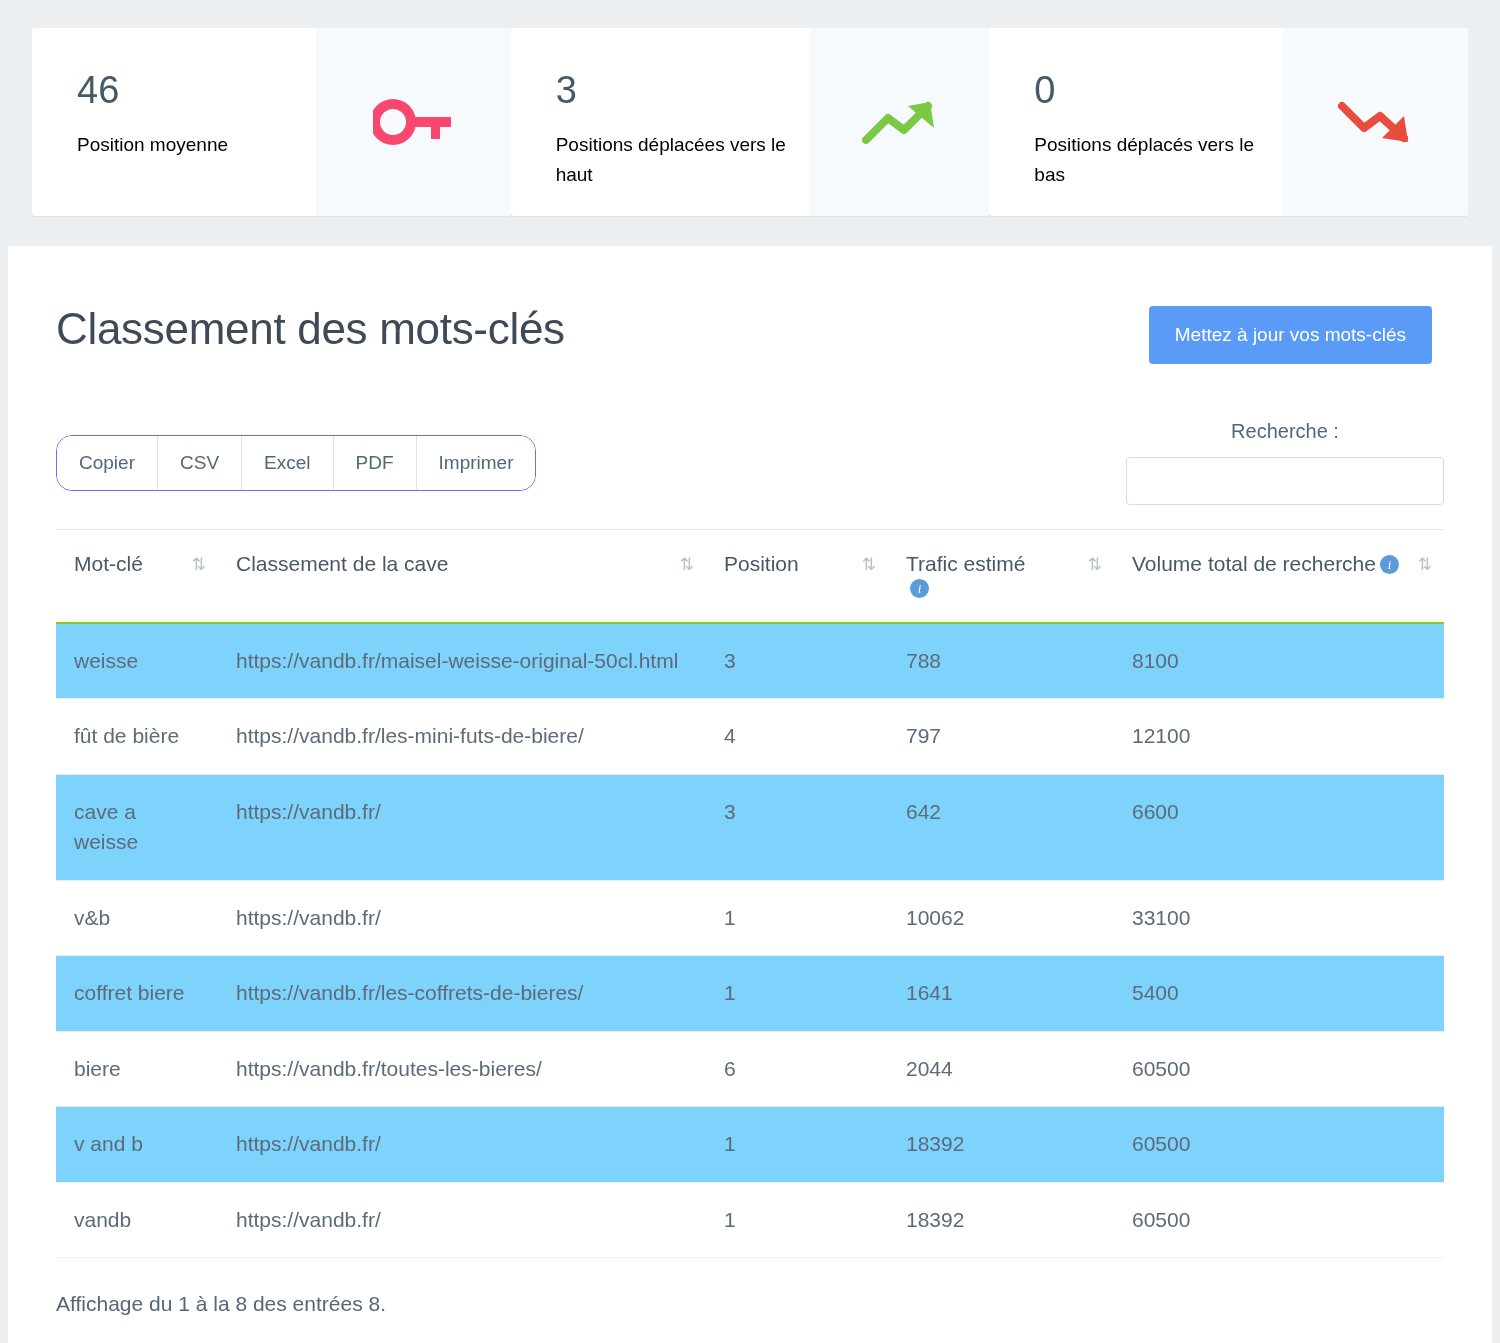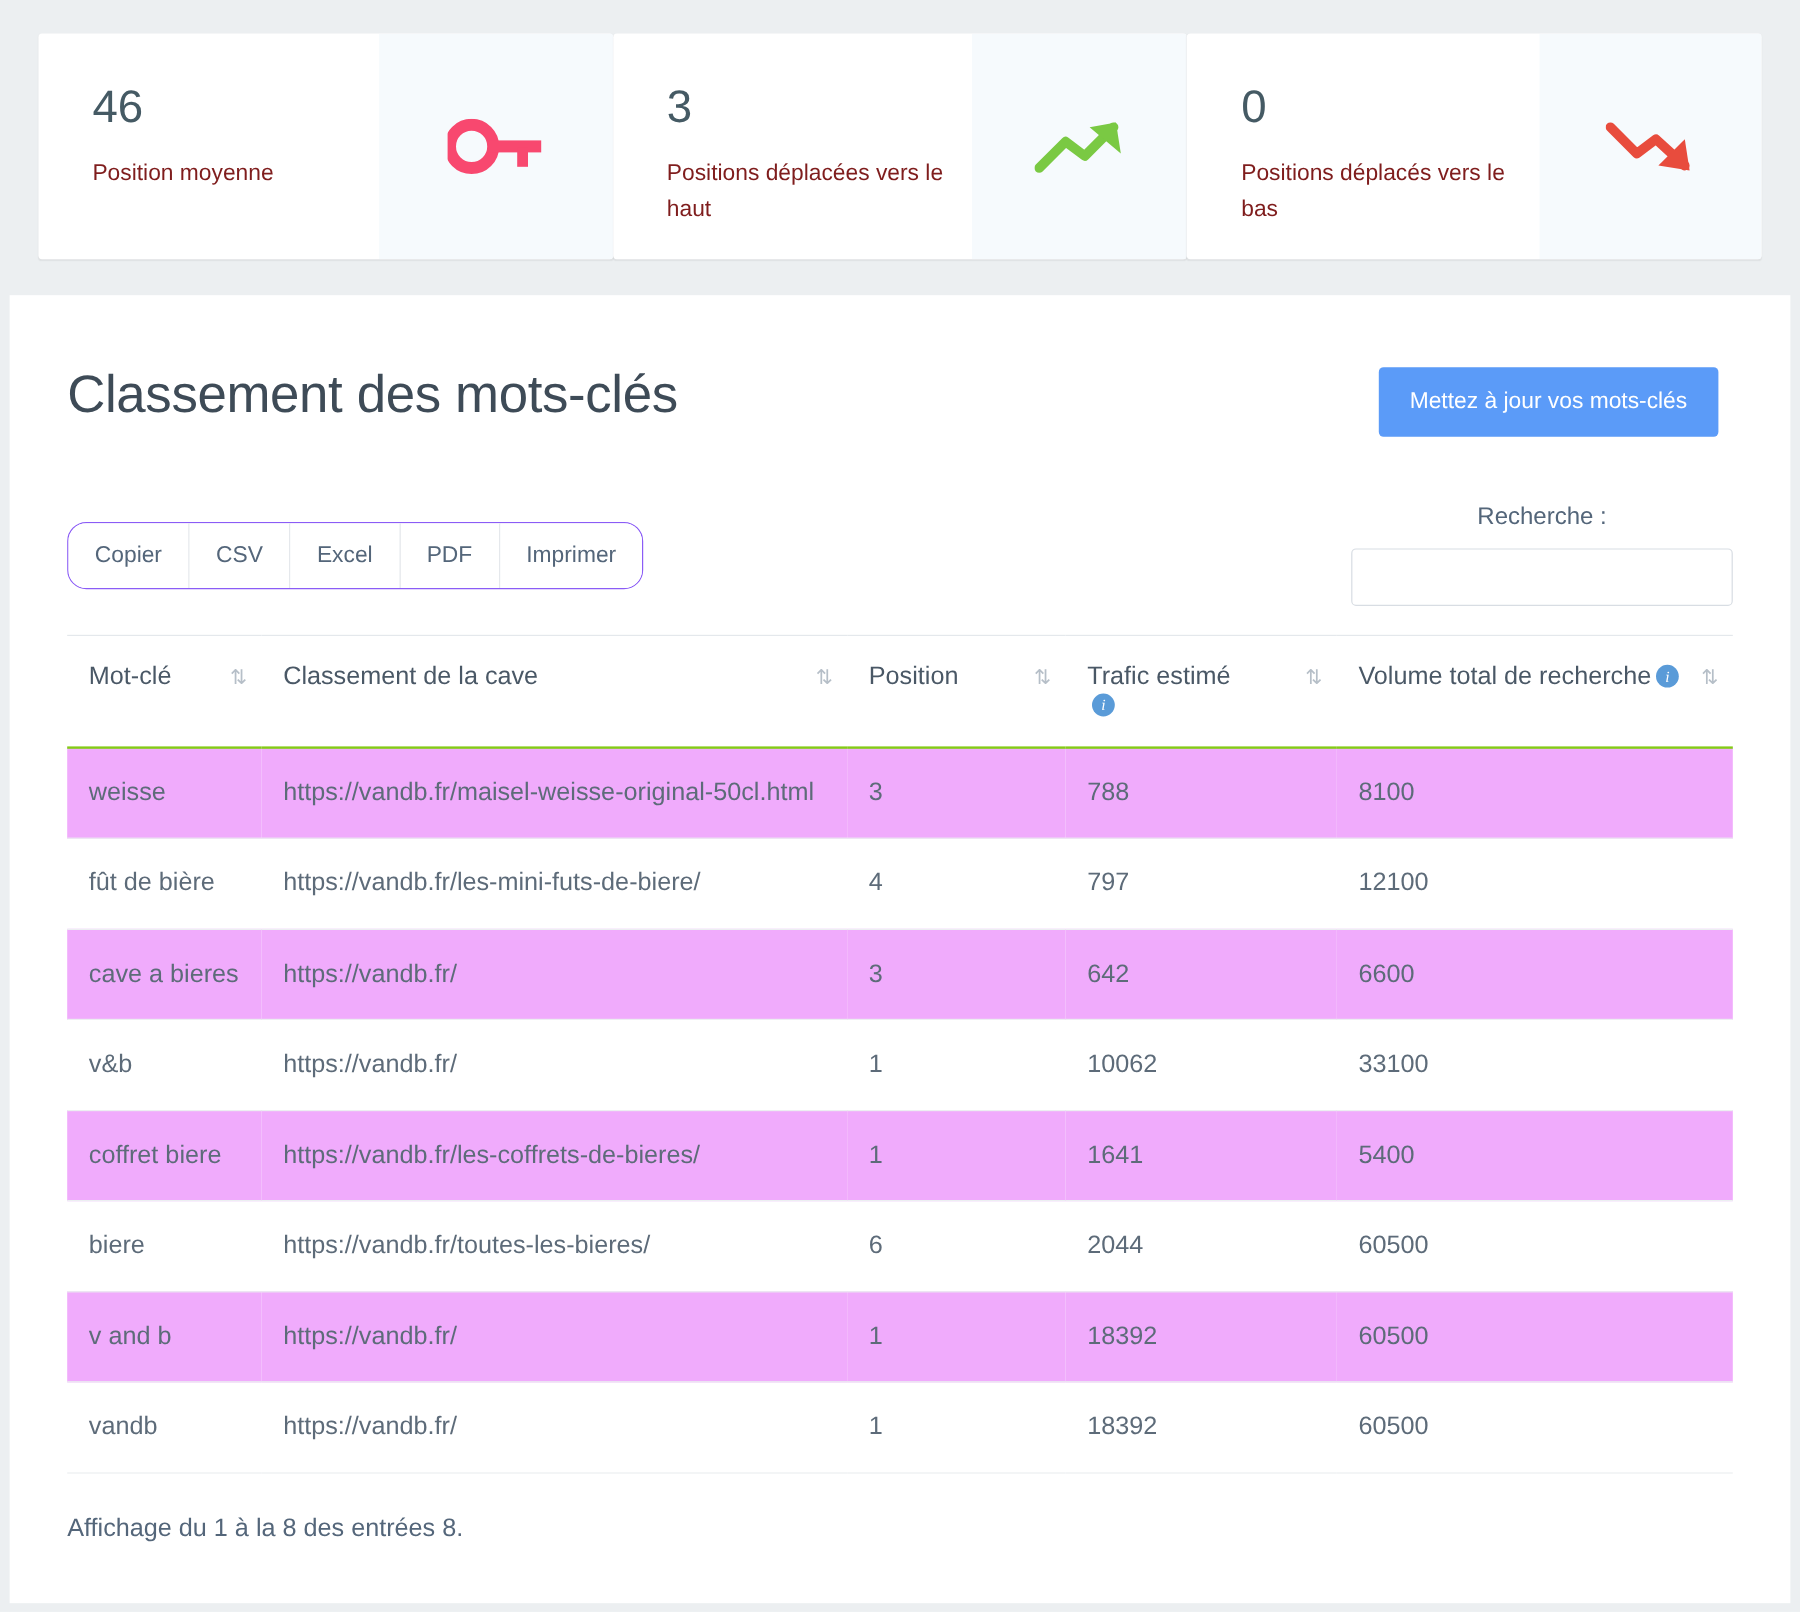--- a/index.html
+++ b/index.html
@@ -38,21 +38,21 @@
   }
   .stat-value {
     font-size: 38px;
     color: #455a64;
     font-weight: 400;
     line-height: 1.1;
     margin-bottom: 18px;
   }
   .stat-label {
     font-size: 19px;
-    color: #7f1d1d;
+    color: #000000;
     line-height: 1.6;
     max-width: 270px;
   }
   .stat-icon-wrap {
     width: 195px;
     background: #f6fafd;
     display: flex;
     align-items: center;
     justify-content: center;
   }
@@ -167,21 +167,21 @@
   }
   table.rank td {
     font-size: 21px;
     color: #5d6b79;
     padding: 22px 18px;
     border-bottom: 1px solid #eceff1;
     vertical-align: top;
     line-height: 1.45;
     word-wrap: break-word;
   }
-  table.rank tr.odd td { background: #f0abfc; }
+  table.rank tr.odd td { background: #7dd3fc; }
   .col-kw { width: 162px; }
   .col-url { width: 488px; }
   .col-pos { width: 182px; }
   .col-traf { width: 226px; }
   .col-vol { width: auto; }
 
   .info-i {
     display: inline-block;
     width: 19px; height: 19px;
     border-radius: 50%;
@@ -313,21 +313,21 @@
           <td>8100</td>
         </tr>
         <tr>
           <td>fût de bière</td>
           <td>https://vandb.fr/les-mini-futs-de-biere/</td>
           <td>4</td>
           <td>797</td>
           <td>12100</td>
         </tr>
         <tr class="odd">
-          <td>cave a bieres</td>
+          <td>cave a weisse</td>
           <td>https://vandb.fr/</td>
           <td>3</td>
           <td>642</td>
           <td>6600</td>
         </tr>
         <tr>
           <td>v&amp;b</td>
           <td>https://vandb.fr/</td>
           <td>1</td>
           <td>10062</td>

